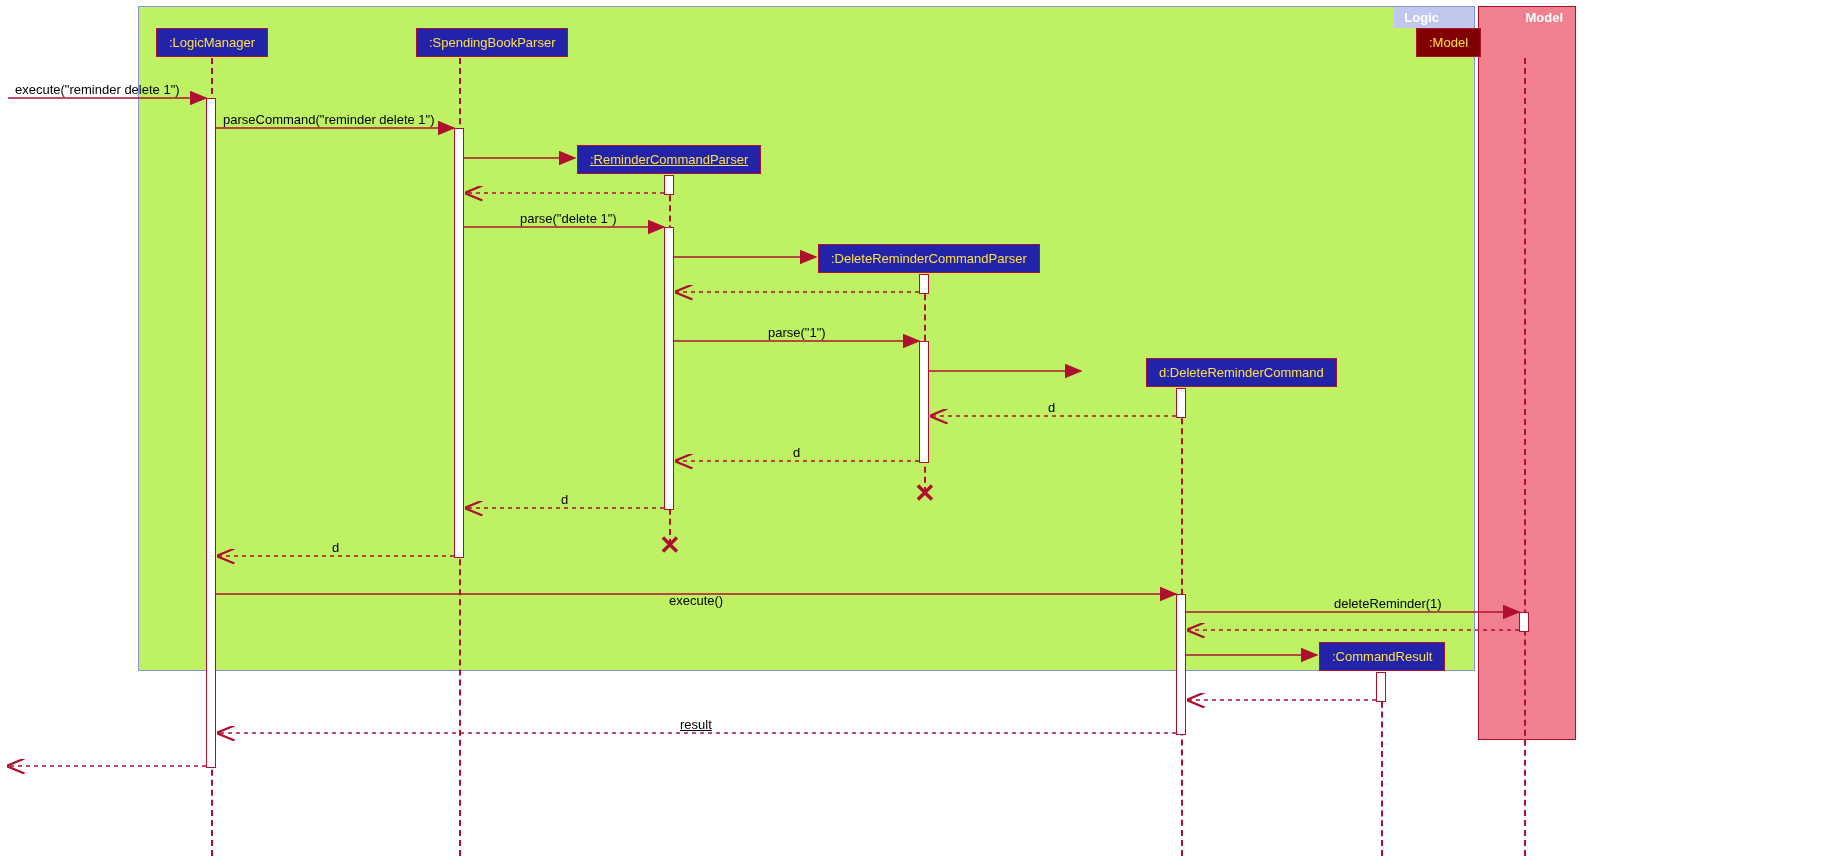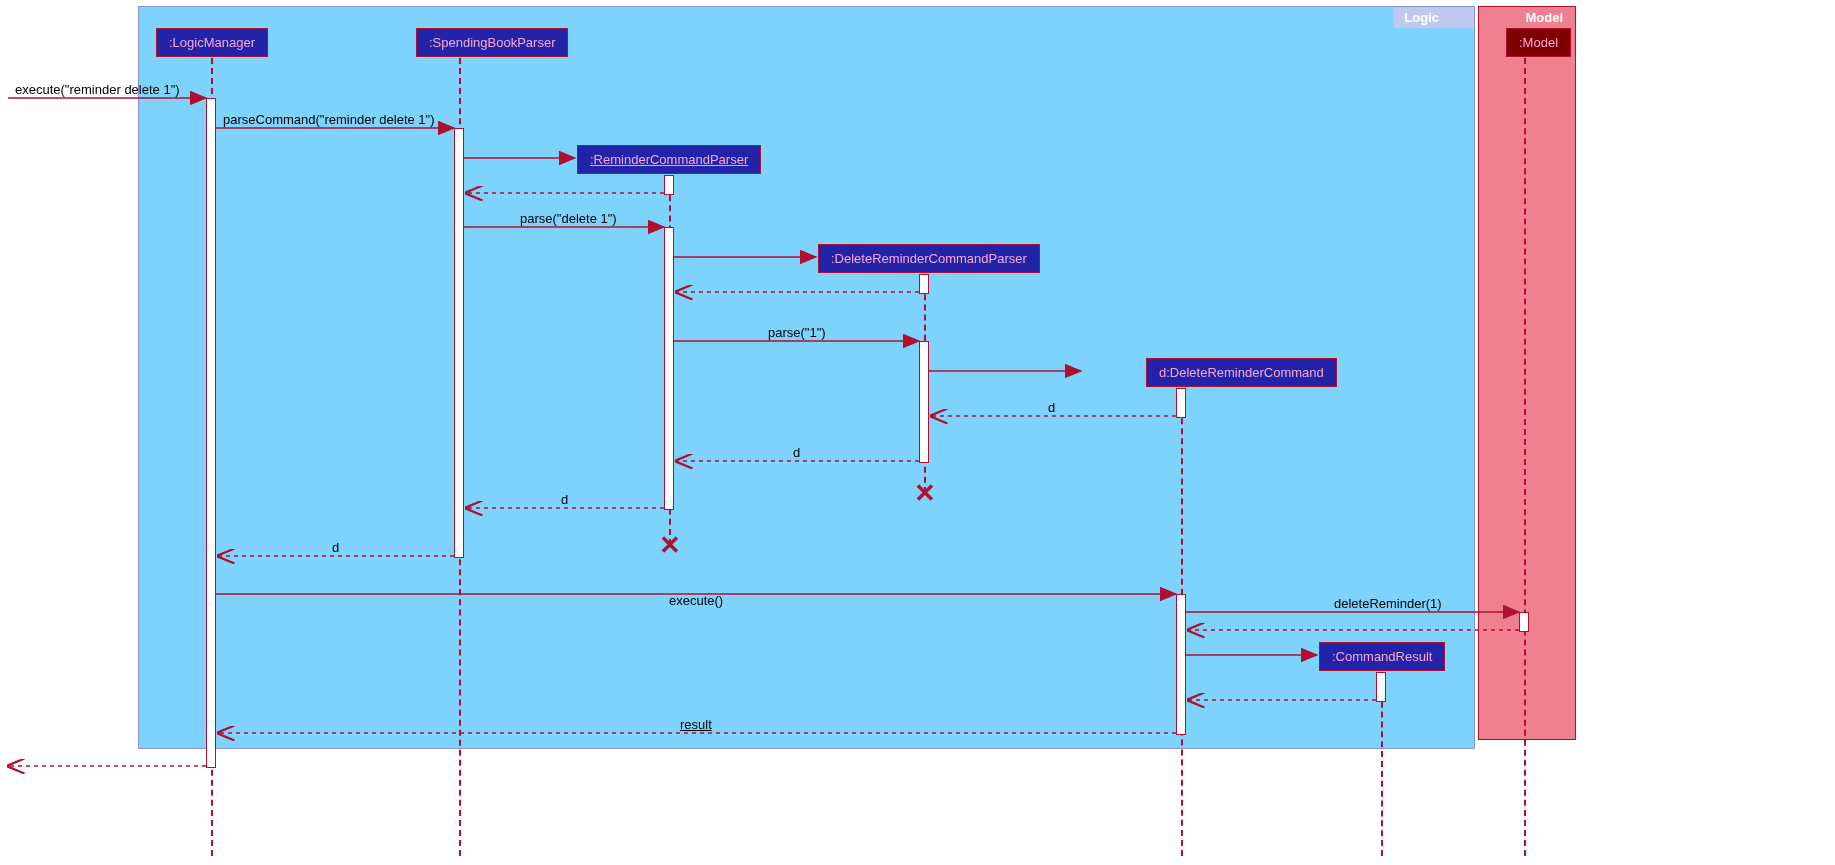--- a/index.html
+++ b/index.html
@@ -22,21 +22,21 @@
     top: 0;
     right: 0;
     font-weight: bold;
     color: #ffffff;
     padding: 3px 35px 3px 10px;
     background: inherit;
   }
   .participant {
     position: absolute;
     background: #2323aa;
-    color: #f9a8d4;
+    color: #fde047;
     border: 1.5px solid #b01030;
     padding: 6px 12px;
     text-align: center;
     white-space: nowrap;
     z-index: 5;
   }
   .lifeline {
     position: absolute;
     width: 0;
     border-left: 2px dashed #b01030;
@@ -70,21 +70,21 @@
     position: absolute;
     z-index: 4;
     color: #b01030;
     font-size: 26px;
     font-weight: bold;
   }
 </style>
 </head>
 <body>
 
-<div class="frame" style="left:138px; top:6px; width:1337px; height:743px; background:#7dd3fc; border-color:#8892d8;">
+<div class="frame" style="left:138px; top:6px; width:1337px; height:665px; background:#bef264; border-color:#8892d8;">
   <div class="frame-label" style="background:#c0c8ee; color:#ffffff;">
     <span>Logic</span>
   </div>
 </div>
 
 <div class="frame" style="left:1478px; top:6px; width:98px; height:734px; background:#f08090; border-color:#b01030;">
   <div class="frame-label" style="background:#f08090; color:#ffffff; padding:3px 12px;">
     <span>Model</span>
   </div>
 </div>
@@ -94,21 +94,21 @@
 <div class="participant" style="left:384px; top:28px;margin-left:32px;"><span>:SpendingBookParser</span></div>
 
 <div class="participant" style="left:577px; top:145px;text-decoration:underline;"><span>:ReminderCommandParser</span></div>
 
 <div class="participant" style="left:818px; top:244px;"><span>:DeleteReminderCommandParser</span></div>
 
 <div class="participant" style="left:1122px; top:358px;margin-left:24px;"><span>d:DeleteReminderCommand</span></div>
 
 <div class="participant" style="left:1319px; top:642px;"><span>:CommandResult</span></div>
 
-<div class="participant" style="left:1506px; top:28px; background:#800000;"><span>:Model</span></div>
+<div class="participant" style="left:1416px; top:28px; background:#800000;"><span>:Model</span></div>
 
 <div class="lifeline" style="left:211px; top:58px; height:798px;"></div>
 <div class="lifeline" style="left:459px; top:58px; height:798px;"></div>
 <div class="lifeline" style="left:669px; top:175px; height:370px;"></div>
 <div class="lifeline" style="left:924px; top:274px; height:219px;"></div>
 <div class="lifeline" style="left:1181px; top:388px; height:468px;"></div>
 <div class="lifeline" style="left:1381px; top:672px; height:184px;"></div>
 <div class="lifeline" style="left:1524px; top:58px; height:798px;"></div>
 
 <div class="activation" style="left:206px; top:98px; height:670px;"></div>

